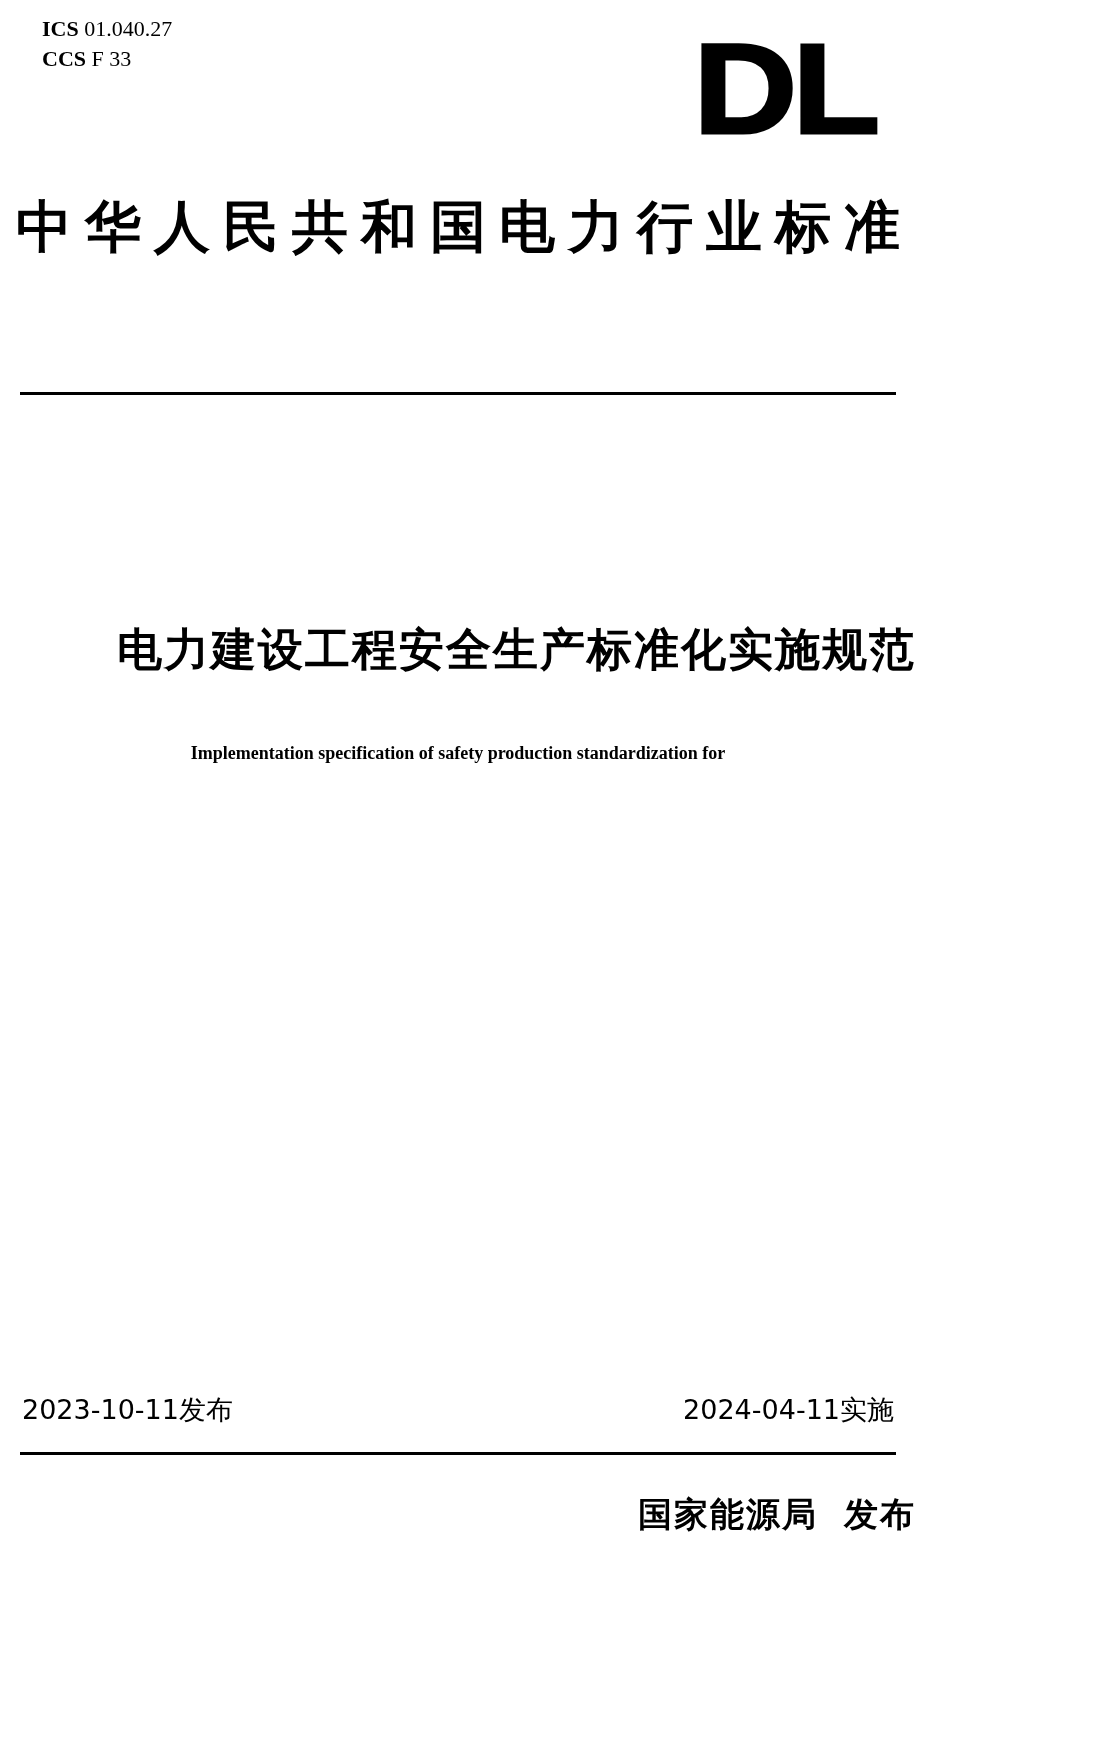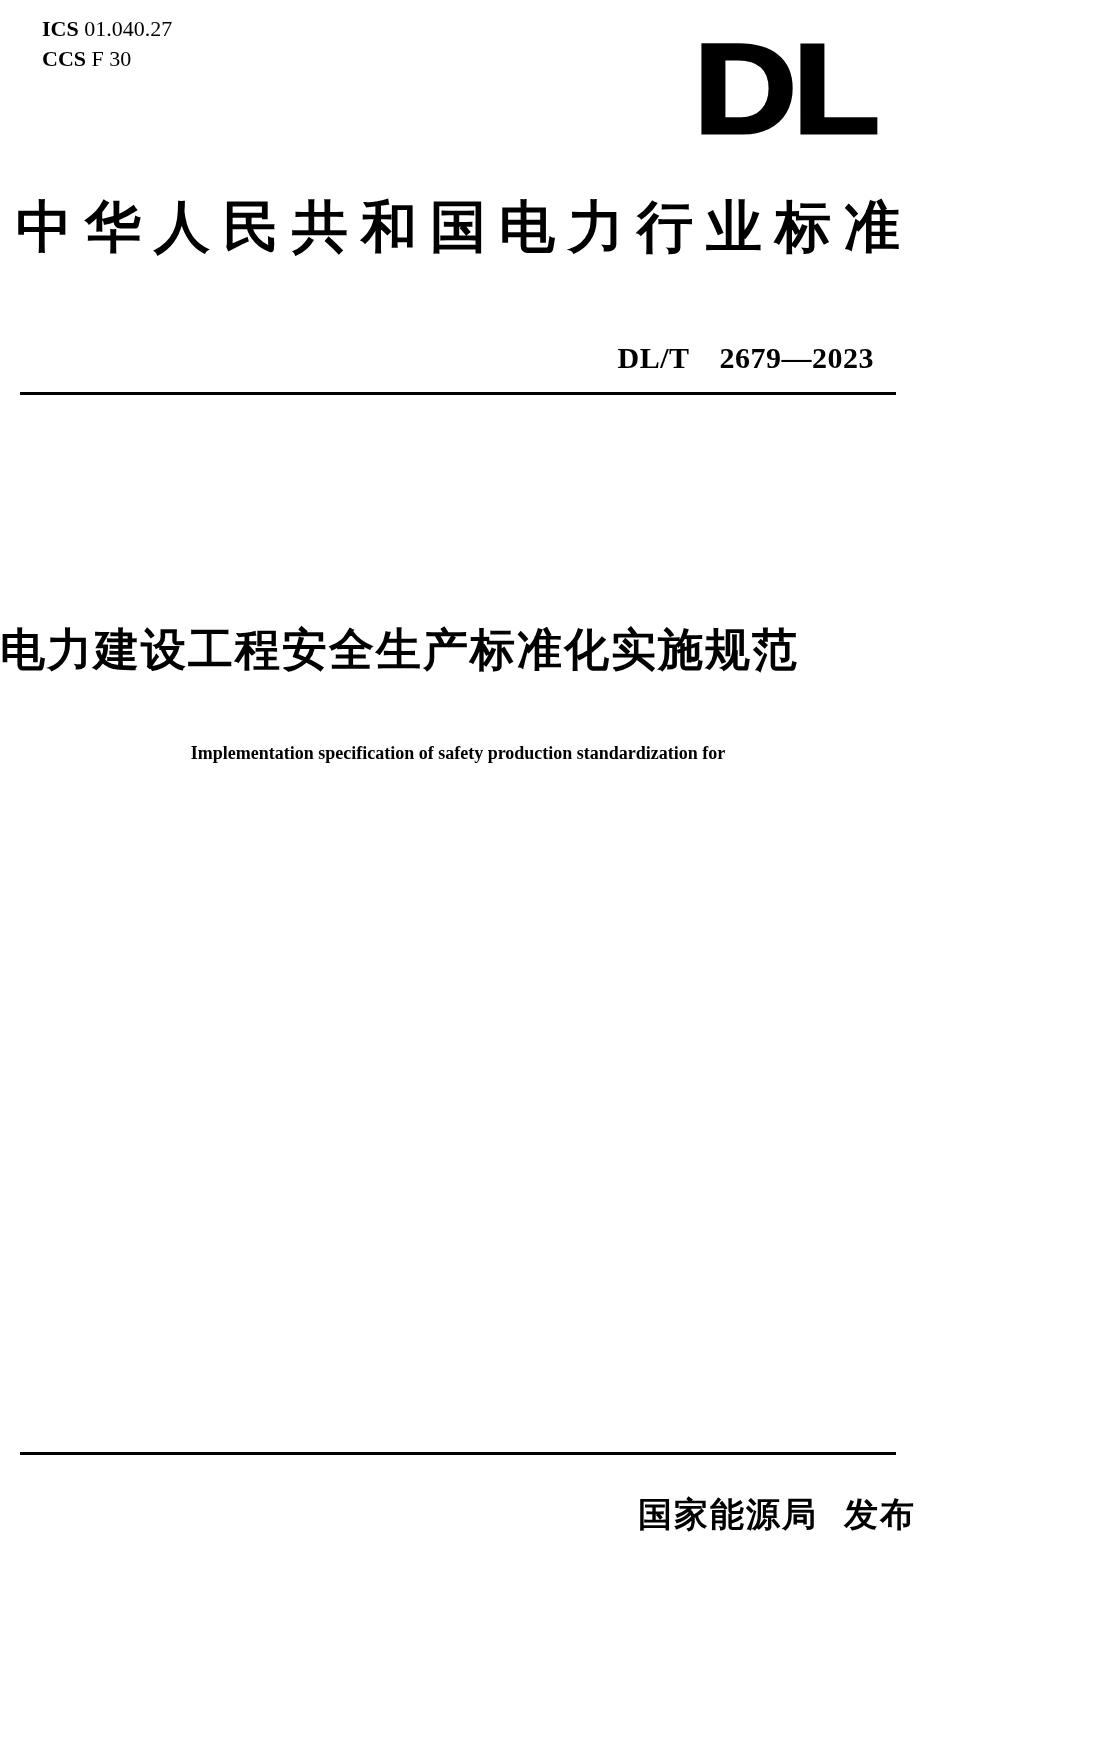--- a/index.html
+++ b/index.html
@@ -91,21 +91,21 @@
     height: 3px;
     background: #000;
   }
 
   
   .cn-title {
     position: absolute;
     left: 0;
     right: 0;
     top: 620px;
-    text-align: left;
+    text-align: right;
     font-family: "DejaVu Serif", serif;
     font-weight: bold;
     font-size: 45px;
     letter-spacing: 2px;
     white-space: nowrap;
   }
 
   .en-title {
     position: absolute;
     left: 110px;
@@ -166,38 +166,41 @@
 
 <div class="page">
 
   <div class="ics-block">
     <div class="ics-line">
       <span class="lbl">ICS</span>
       <span class="val">01.040.27</span>
     </div>
     <div class="ics-line">
       <span class="lbl">CCS</span>
-      <span class="val">F 30</span>
+      <span class="val">F 33</span>
     </div>
   </div>
 
   <div class="dl-logo">DL</div>
 
   <div class="national-title">中华人民共和国电力行业标准</div>
 
-  <div class="std-number">DL/T　2679—2023</div>
 
   <div class="rule-top"></div>
 
   <div class="cn-title">电力建设工程安全生产标准化实施规范</div>
 
   <div class="en-title">
     <span>Implementation specification of safety production standardization for</span><br>
   </div>
 
+  <div class="footer-dates">
+    <span class="date-item">2023-10-11发布</span>
+    <span class="date-item">2024-04-11实施</span>
+  </div>
 
   <div class="rule-bottom"></div>
 
   <div class="issuer">
     <span>国家能源局</span><span class="gap"></span><span>发布</span>
   </div>
 
 </div>
 
 </body></html>

